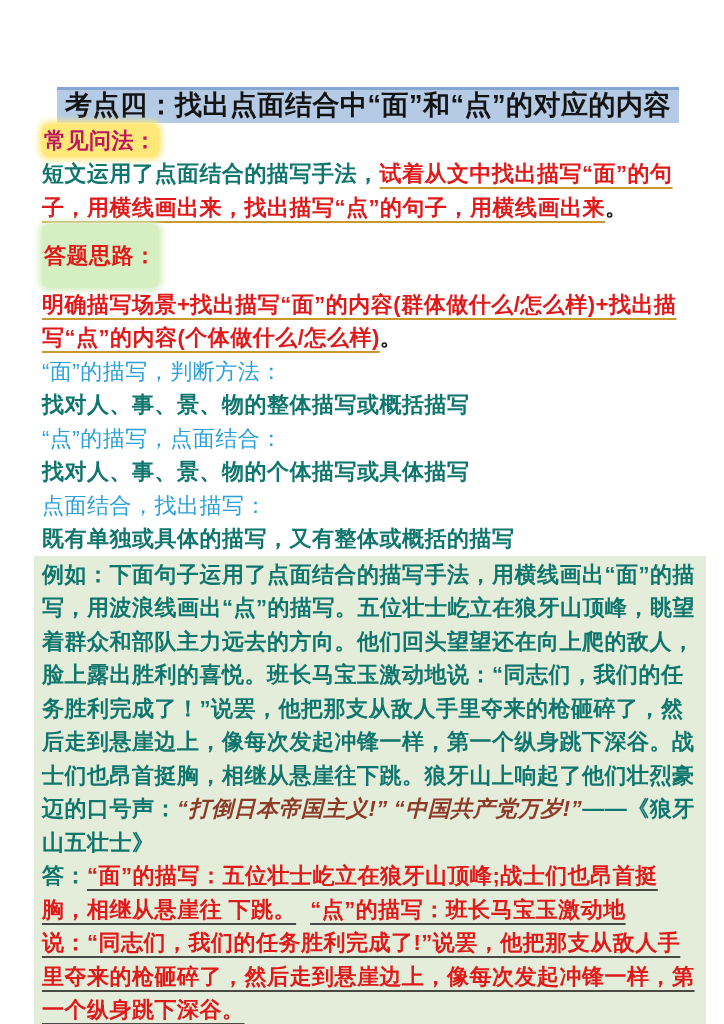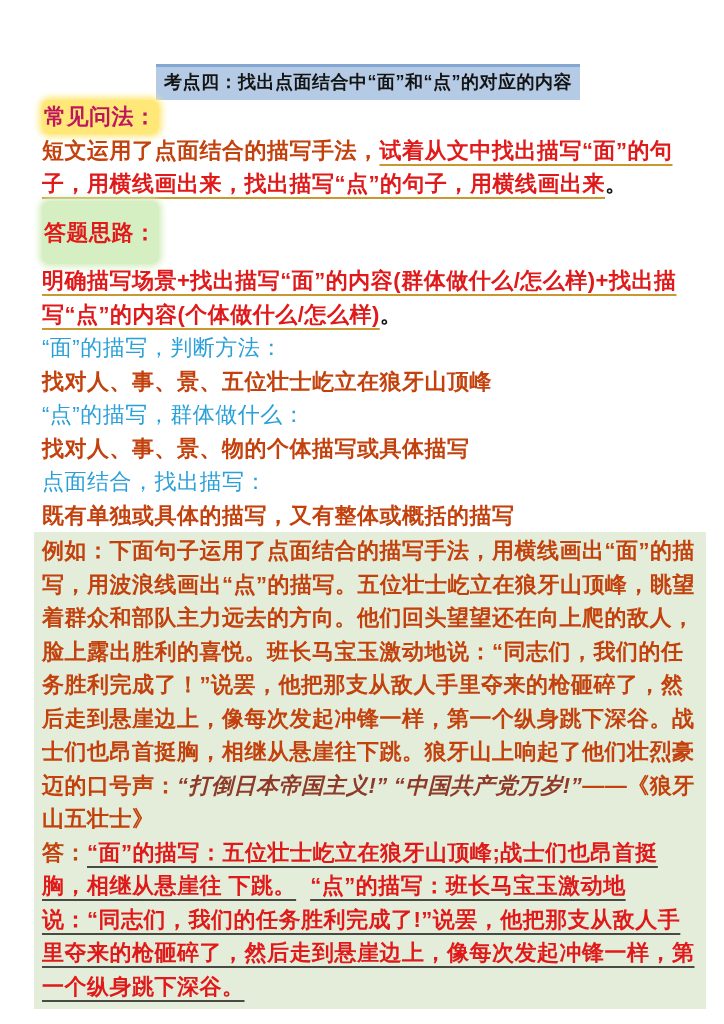--- a/index.html
+++ b/index.html
@@ -18,23 +18,24 @@
     line-height: 33.5px;
     font-weight: 600;
     letter-spacing: 0.5px;
   }
   .title-row { text-align: center; }
   .title-hl {
     display: inline-block;
     background: #b5cbe5;
     border-top: 3px solid #84a7d2;
     padding: 0 8px 2px 8px;
-    font-size: 18px;
+    font-size: 27px;
     font-weight: 700;
     line-height: 31px;
+    margin-top: 23px;
   }
   .hl-yellow {
     display: inline-block;
     background: #ffe878;
     border-radius: 8px;
     box-shadow: 0 0 6px 3px #ffe878;
     font-weight: 700;
     color: #be185d;
     padding: 0 2px;
   }
@@ -54,21 +55,21 @@
     text-decoration-thickness: 2px;
     text-underline-offset: 6px;
   }
   .u-dark {
     text-decoration: underline;
     text-decoration-color: #4a4a44;
     text-decoration-thickness: 2px;
     text-underline-offset: 6px;
   }
   .cyan-h { color: #2aa0d8; font-weight: 400; }
-  .black-line { color: #c2410c; }
+  .black-line { color: #0f766e; }
   .example-block {
     background: #e4edd9;
     margin: 0 -12px 0 -8px;
     padding: 2px 10px 6px 8px;
   }
   .example-para { margin: 0; }
   .maroon { color: #8d3a28; font-style: italic; }
   .slogan-gap { margin-left: 6px; }
   .answer-point { margin-left: 14px; }
   .tail { color: #141414; font-weight: 600; }
@@ -95,22 +96,22 @@
     <div>
       <span class="hl-green">答题思路：</span>
     </div>
     <div>
       <span class="red-b u-gold">明确描写场景+找出描写“面”的内容(群体做什么/怎么样)+找出描写“点”的内容(个体做什么/怎么样)</span><span class="tail">。</span>
     </div>
   </div>
 
   <div>
     <div class="cyan-h">“面”的描写，判断方法：</div>
-    <div class="black-line">找对人、事、景、五位壮士屹立在狼牙山顶峰</div>
-    <div class="cyan-h">“点”的描写，群体做什么：</div>
+    <div class="black-line">找对人、事、景、物的整体描写或概括描写</div>
+    <div class="cyan-h">“点”的描写，点面结合：</div>
     <div class="black-line">找对人、事、景、物的个体描写或具体描写</div>
     <div class="cyan-h">点面结合，找出描写：</div>
     <div class="black-line">既有单独或具体的描写，又有整体或概括的描写</div>
   </div>
 
   <div class="example-block">
     <p class="example-para"><span class="black-line">例如：下面句子运用了点面结合的描写手法，用横线画出“面”的描写，用波浪线画出“点”的描写。五位壮士屹立在狼牙山顶峰，眺望着群众和部队主力远去的方向。他们回头望望还在向上爬的敌人，脸上露出胜利的喜悦。班长马宝玉激动地说：“同志们，我们的任务胜利完成了！”说罢，他把那支从敌人手里夺来的枪砸碎了，然后走到悬崖边上，像每次发起冲锋一样，第一个纵身跳下深谷。战士们也昂首挺胸，相继从悬崖往下跳。狼牙山上响起了他们壮烈豪迈的口号声：</span><span class="maroon">“打倒日本帝国主义!”</span><span class="maroon slogan-gap">“中国共产党万岁!”</span><span class="black-line">——《狼牙山五壮士》</span></p>
     <p class="example-para"><span class="black-line">答：</span><span class="red-b u-dark">“面”的描写：五位壮士屹立在狼牙山顶峰;战士们也昂首挺胸，相继从悬崖往 下跳。</span><span class="red-b u-dark answer-point">“点”的描写：班长马宝玉激动地说：“同志们，我们的任务胜利完成了!”说罢，他把那支从敌人手里夺来的枪砸碎了，然后走到悬崖边上，像每次发起冲锋一样，第一个纵身跳下深谷。</span></p>
   </div>
 

